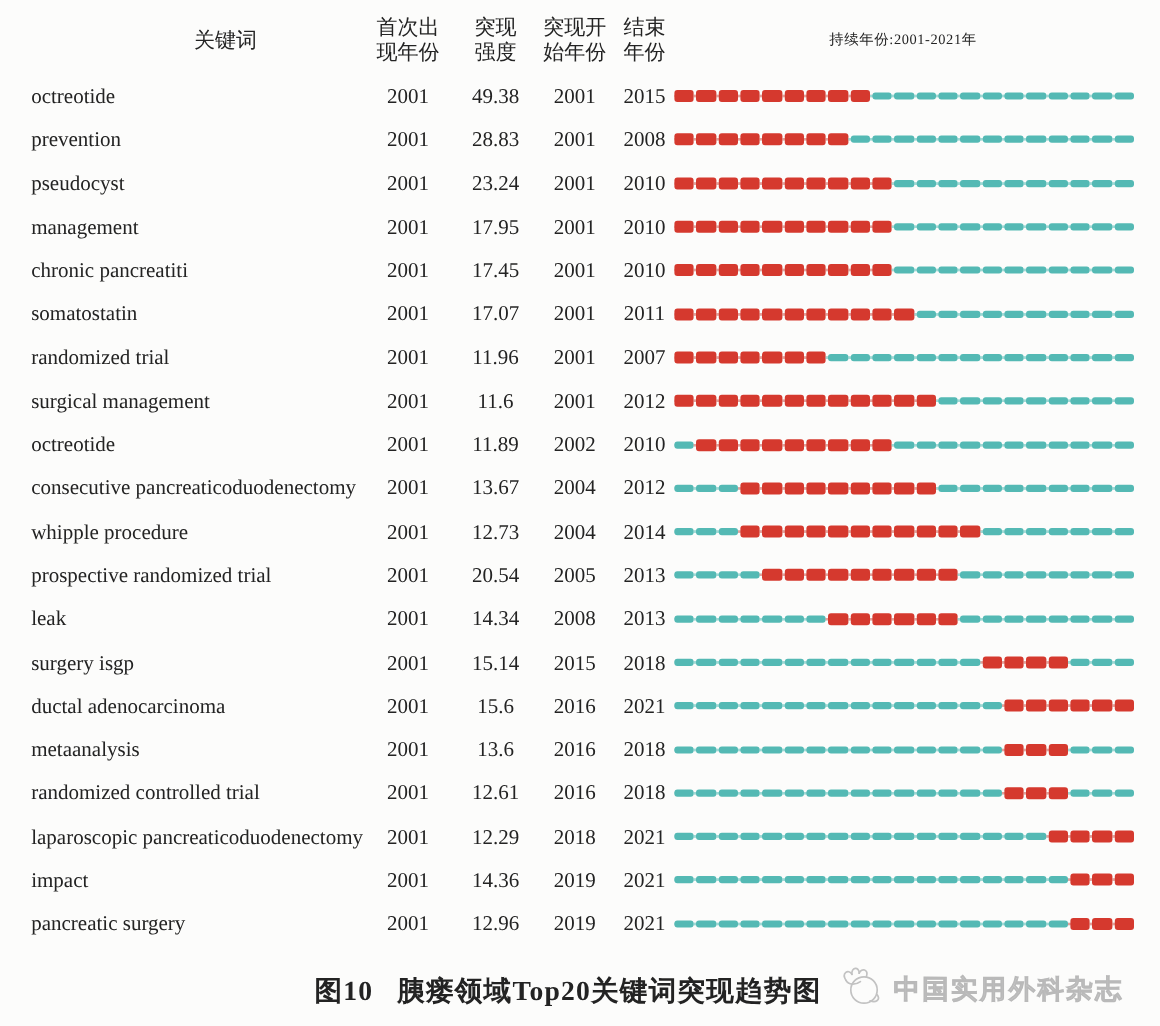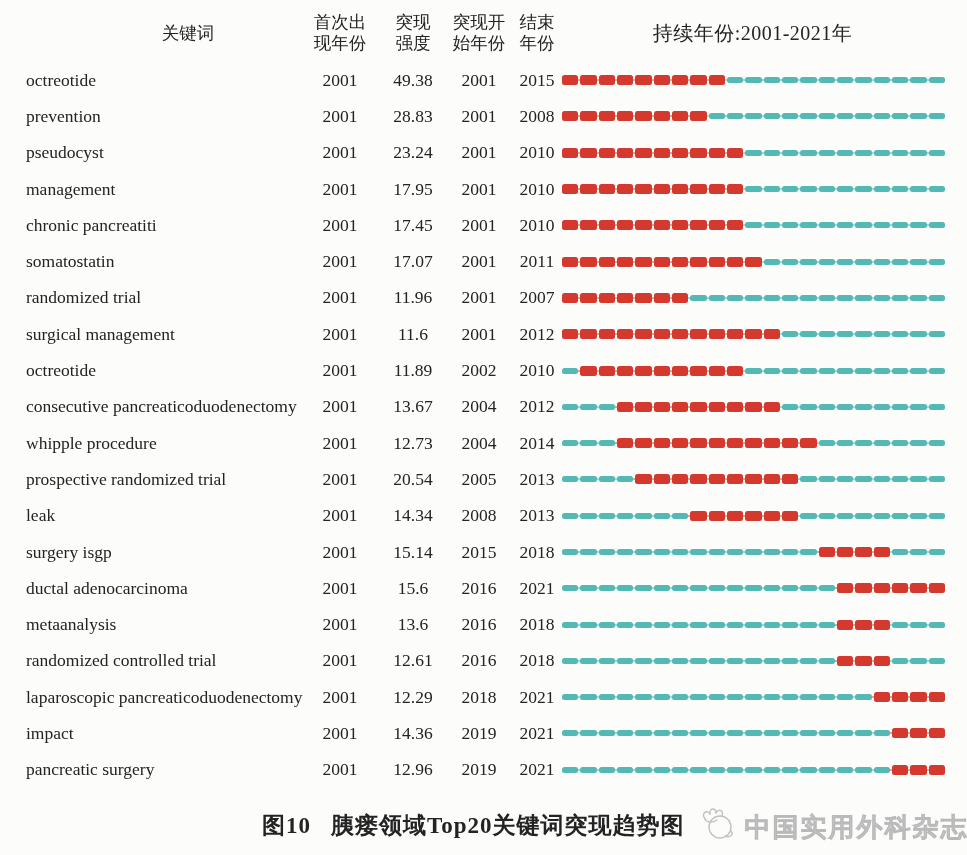--- a/index.html
+++ b/index.html
@@ -18,21 +18,21 @@
     grid-template-columns: 300px 80px 66px 66px 50px 1fr;
     align-items: center;
   }
   .thead {
     height: 58px;
     padding-top: 4px;
     font-size: 17.5px;
   }
   .h-cell { text-align: center; line-height: 21px; }
   .h-keyword { padding-left: 44px; margin-left: 32px; }
-  .h-timeline { padding-right: 24px; font-size: 20px; letter-spacing: 0.5px; }
+  .h-timeline { padding-right: 24px; font-size: 12px; letter-spacing: 0.5px; }
 
   .tbody { }
   .row { height: 36.3px; }
   .cell { font-size: 17.5px; }
   .kw { padding-left: 26px; white-space: nowrap; }
   .num { text-align: center; }
 
   .timeline {
     display: flex;
     gap: 2px;
@@ -83,21 +83,21 @@
     white-space: nowrap;
   }
   .caption .fig-no { margin-right: 20px; }
   .watermark {
     display: flex;
     align-items: center;
     margin-left: 10px;
     color: #c6c6c6;
   }
   .watermark-text {
-    font-size: 26px;
+    font-size: 22px;
     font-weight: 700;
     letter-spacing: 2px;
     color: #d0d0d0;
     -webkit-text-stroke: 0.6px #b9b9b9;
     white-space: nowrap;
   }
   .logo-icon { margin-right: 6px; margin-top: -8px; }
 </style>
 </head>
 <body>

